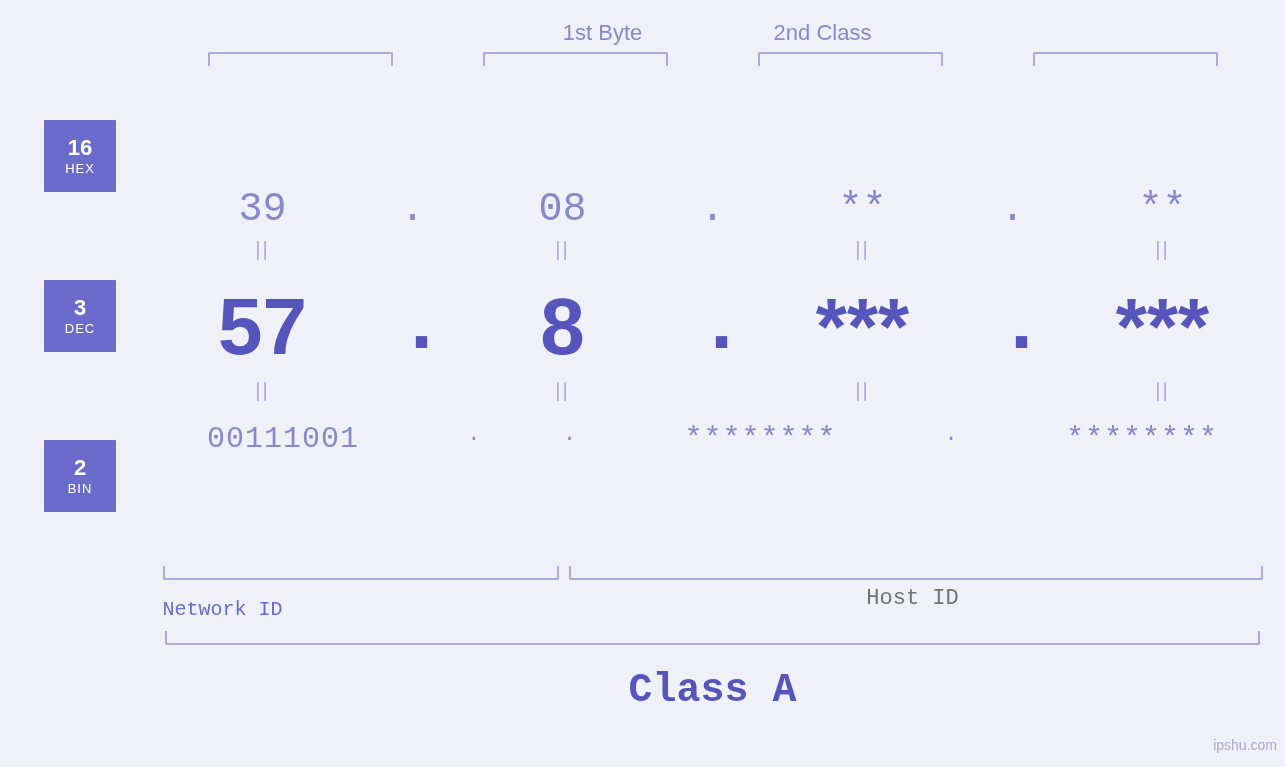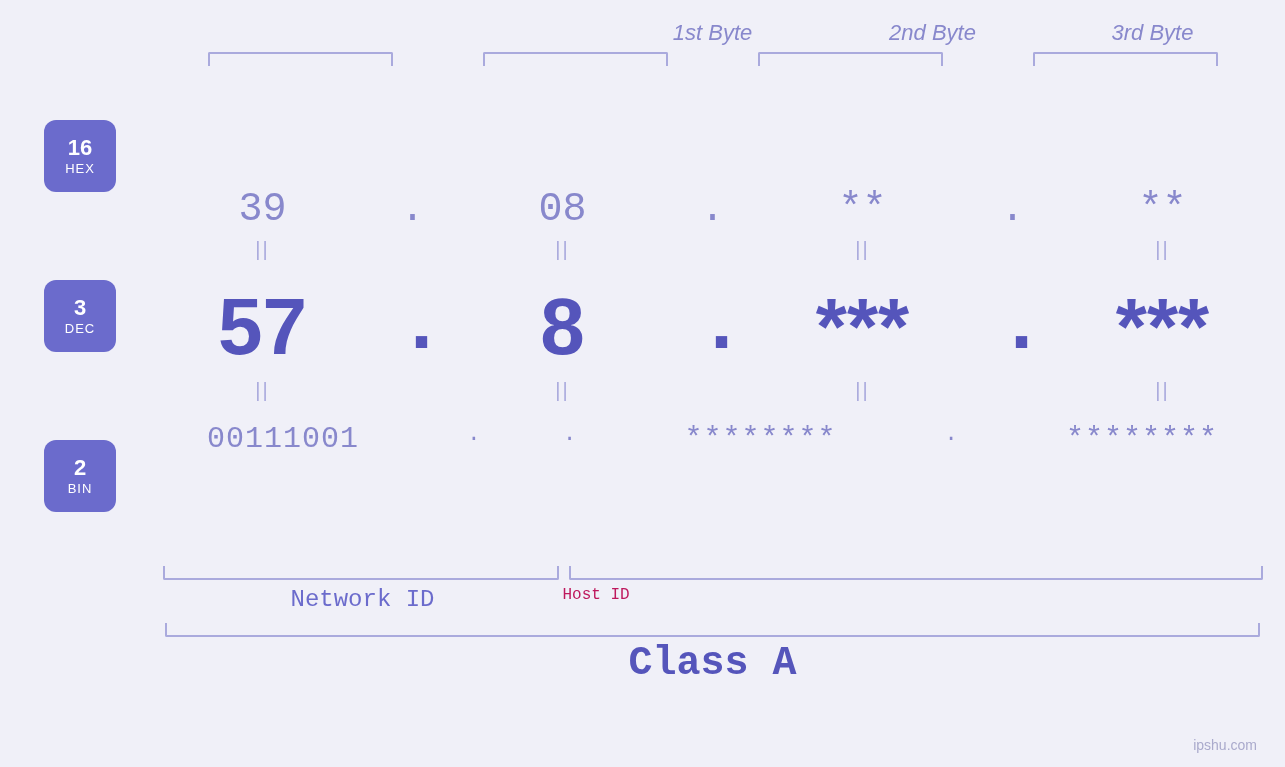--- a/index.html
+++ b/index.html
@@ -20,22 +20,21 @@
       flex-direction: column;
       align-items: center;
     }
 
     
     .byte-headers {
       display: flex;
       width: 1100px;
       margin-left: 140px;
       padding-top: 20px;
-      justify-content: flex-end;
-      font-style: italic;
+      justify-content: center;
     }
     .byte-header {
       width: 220px;
       text-align: center;
       color: #8888cc;
       font-size: 22px;
       font-family: Arial, sans-serif;
       font-weight: normal;
     }
 
@@ -70,21 +69,21 @@
       flex-direction: column;
       align-items: center;
       justify-content: space-around;
       height: 480px;
       padding-left: 20px;
     }
     .badge {
       width: 72px;
       height: 72px;
       background: #6b6bcc;
-      border-radius: 12px;
+      border-radius: 1px;
       display: flex;
       flex-direction: column;
       align-items: center;
       justify-content: center;
       color: white;
       font-family: Arial, sans-serif;
     }
     .badge .badge-num {
       font-size: 22px;
       font-weight: bold;
@@ -198,74 +197,74 @@
 
     
     .id-labels {
       display: flex;
       width: 1100px;
       margin-left: 140px;
       margin-top: 6px;
     }
     .net-id-label {
       width: 400px;
-      text-align: center;
       color: #6b6bcc;
-      font-size: 24px;
-      font-family: 'Courier New', Courier, monospace;
+      font-size: 20px;
+      font-family: 'Courier New', Courier, monospace;
+      margin-top: 12px;
     }
     .host-id-label {
       width: 700px;
-      color: #be185d;
-      font-size: 16px;
+      text-align: center;
+      color: #737373;
+      font-size: 22px;
       font-family: 'Courier New', Courier, monospace;
     }
 
     
     .full-bracket {
       width: 1095px;
       margin-left: 140px;
       height: 14px;
       border: 2px solid #aaaadd;
       border-top: none;
       border-radius: 0 0 2px 2px;
       margin-top: 10px;
     }
 
     
     .class-label {
       color: #5555bb;
       font-size: 40px;
       font-family: 'Courier New', Courier, monospace;
       font-weight: bold;
-      margin-top: 4px;
+      margin-top: 23px;
       text-align: center;
       width: 1100px;
       margin-left: 140px;
     }
 
     
     .watermark {
       position: absolute;
       bottom: 14px;
-      right: 28px;
+      right: 8px;
       color: #aaaacc;
       font-size: 14px;
       font-family: Arial, sans-serif;
     }
   </style>
 </head>
 <body>
 
 <div class="container">
 
   <div class="byte-headers">
     <div class="byte-header">1st Byte</div>
-    <div class="byte-header">2nd Byte</div>
-    <div class="byte-header">3rd Byte</div>
+    <div class="byte-header">2nd Class</div>
   </div>
 
   <div class="bracket-row">
     <div class="bracket"></div>
     <div class="bracket"></div>
     <div class="bracket"></div>
     <div class="bracket"></div>
   </div>
 
   <div class="main-content">

